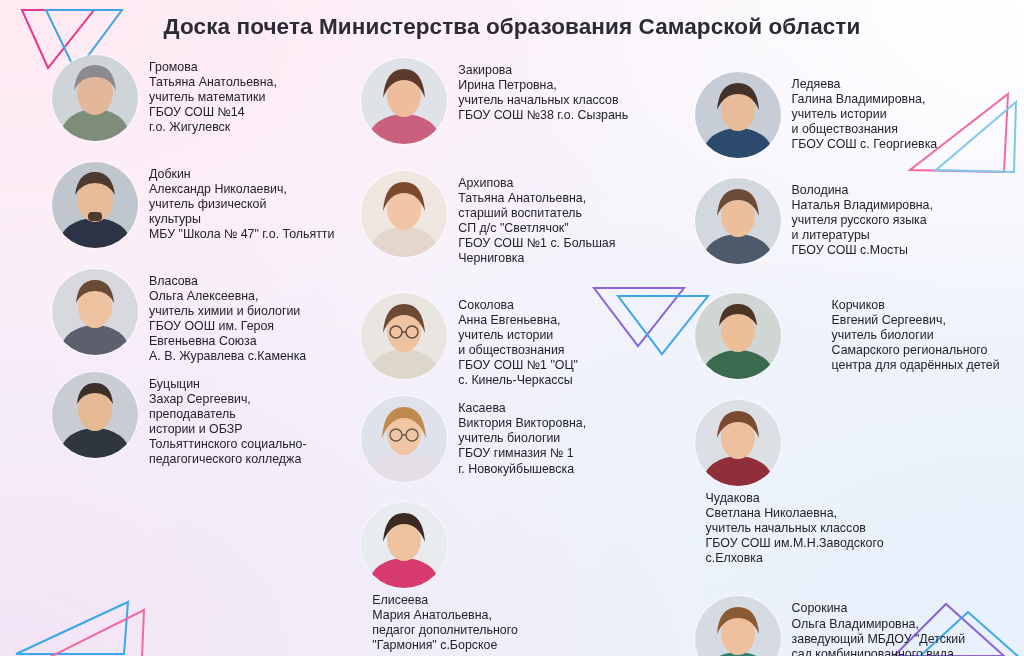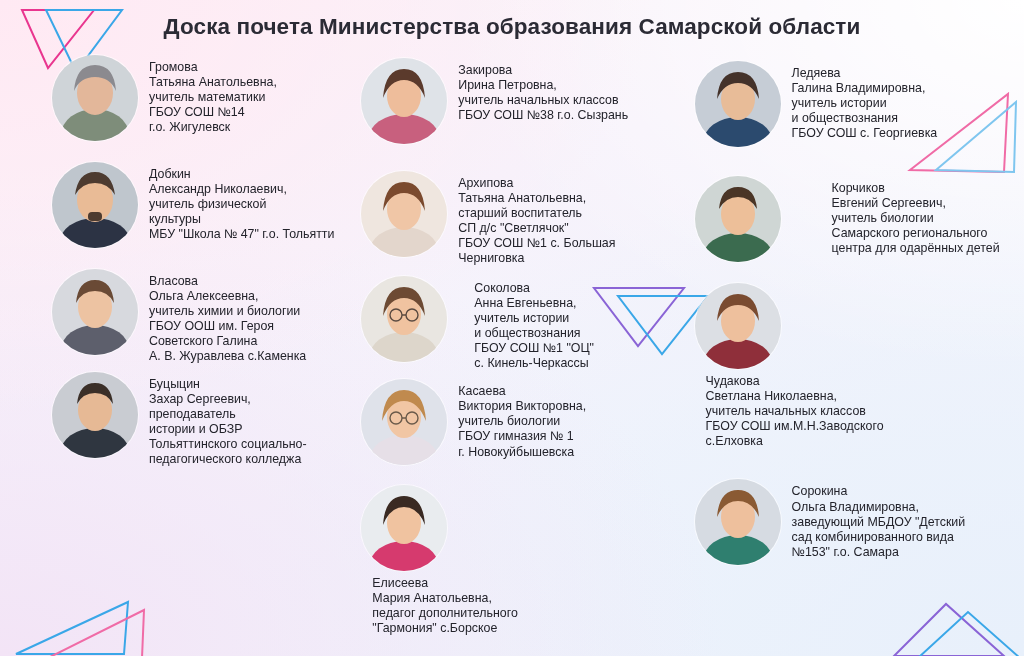--- a/index.html
+++ b/index.html
@@ -189,21 +189,21 @@
             <ellipse cx="43" cy="81" rx="34" ry="25" fill="#5d5f6c"></ellipse>
             <ellipse cx="43" cy="38" rx="17" ry="21" fill="#edc3a2"></ellipse>
             <path d="M24 34 Q26 11 43 11 Q60 11 62 34 Q56 22 43 22 Q30 22 24 34Z" fill="#6a4a35"></path>
           </svg>
         </div>
         <div class="info">
           <div class="name">Власова</div>
           <div class="line">Ольга Алексеевна,</div>
           <div class="line">учитель химии и биологии</div>
           <div class="line">ГБОУ ООШ им. Героя</div>
-          <div class="line">Советского Галина</div>
+          <div class="line">Евгеньевна Союза</div>
           <div class="line">А. В. Журавлева с.Каменка</div>
         </div>
       </div>
 
       <div class="person" style="margin-top:7px;">
         <div class="avatar">
           <svg class="face" viewBox="0 0 86 86" preserveAspectRatio="none">
             <rect x="0" y="0" width="86" height="86" fill="#c9ccd2"></rect>
             <ellipse cx="43" cy="82" rx="35" ry="26" fill="#2f3640"></ellipse>
             <ellipse cx="43" cy="38" rx="17" ry="21" fill="#e6b995"></ellipse>
@@ -252,21 +252,21 @@
         <div class="info">
           <div class="name">Архипова</div>
           <div class="line">Татьяна Анатольевна,</div>
           <div class="line">старший воспитатель</div>
           <div class="line">СП д/с "Светлячок"</div>
           <div class="line">ГБОУ СОШ №1 с. Большая</div>
           <div class="line">Черниговка</div>
         </div>
       </div>
 
-      <div class="person" style="margin-top:9px;gap:16px;">
+      <div class="person" style="margin-top:26px;">
         <div class="avatar">
           <svg class="face" viewBox="0 0 86 86" preserveAspectRatio="none">
             <rect x="0" y="0" width="86" height="86" fill="#e9e6e1"></rect>
             <ellipse cx="43" cy="82" rx="35" ry="26" fill="#ddd6cb"></ellipse>
             <ellipse cx="43" cy="38" rx="17" ry="21" fill="#f0c3a0"></ellipse>
             <path d="M22 40 Q24 11 43 11 Q62 11 64 40 Q57 22 43 22 Q29 22 22 40Z" fill="#6d4a33"></path>
             <circle cx="35" cy="39" r="6" fill="none" stroke="#5a4a40" stroke-width="1.4"></circle>
             <circle cx="51" cy="39" r="6" fill="none" stroke="#5a4a40" stroke-width="1.4"></circle>
             <line x1="41" y1="39" x2="45" y2="39" stroke="#5a4a40" stroke-width="1.4"></line>
           </svg>
@@ -314,38 +314,55 @@
         <div class="info">
           <div class="name">Елисеева</div>
           <div class="line">Мария Анатольевна,</div>
           <div class="line">педагог дополнительного</div>
           <div class="line">"Гармония" с.Борское</div>
         </div>
       </div>
     </div>
 
     <div class="col col3">
-      <div class="person" style="margin-top:6px;">
+      <div class="person" style="margin-top:17px;">
         <div class="avatar">
           <svg class="face" viewBox="0 0 86 86" preserveAspectRatio="none">
             <rect x="0" y="0" width="86" height="86" fill="#c6cdd6"></rect>
             <ellipse cx="43" cy="82" rx="35" ry="26" fill="#2b4a6e"></ellipse>
             <ellipse cx="43" cy="38" rx="17" ry="21" fill="#e8bc98"></ellipse>
             <path d="M22 38 Q24 11 43 11 Q62 11 64 38 Q57 22 43 22 Q29 22 22 38Z" fill="#44322a"></path>
           </svg>
         </div>
         <div class="info">
           <div class="name">Ледяева</div>
           <div class="line">Галина Владимировна,</div>
           <div class="line">учитель истории</div>
           <div class="line">и обществознания</div>
           <div class="line">ГБОУ СОШ с. Георгиевка</div>
         </div>
       </div>
 
+      <div class="person" style="margin-top:20px;">
+        <div class="avatar">
+          <svg class="face" viewBox="0 0 86 86" preserveAspectRatio="none">
+            <rect x="0" y="0" width="86" height="86" fill="#d3d8de"></rect>
+            <ellipse cx="43" cy="82" rx="35" ry="26" fill="#4e5a6b"></ellipse>
+            <ellipse cx="43" cy="38" rx="17" ry="21" fill="#ecbf9c"></ellipse>
+            <path d="M22 38 Q24 11 43 11 Q62 11 64 38 Q57 22 43 22 Q29 22 22 38Z" fill="#6b4c37"></path>
+          </svg>
+        </div>
+        <div class="info">
+          <div class="name">Володина</div>
+          <div class="line">Наталья Владимировна,</div>
+          <div class="line">учителя русского языка</div>
+          <div class="line">и литературы</div>
+          <div class="line">ГБОУ СОШ с.Мосты</div>
+        </div>
+      </div>
 
       <div class="person" style="margin-top:29px;gap:40px;">
         <div class="avatar">
           <svg class="face" viewBox="0 0 86 86" preserveAspectRatio="none">
             <rect x="0" y="0" width="86" height="86" fill="#cfd6d4"></rect>
             <ellipse cx="43" cy="83" rx="36" ry="26" fill="#3b6b4f"></ellipse>
             <ellipse cx="43" cy="38" rx="17" ry="21" fill="#edbf99"></ellipse>
             <path d="M24 33 Q26 11 43 11 Q60 11 62 33 Q55 21 43 21 Q31 21 24 33Z" fill="#4a3526"></path>
           </svg>
         </div>

